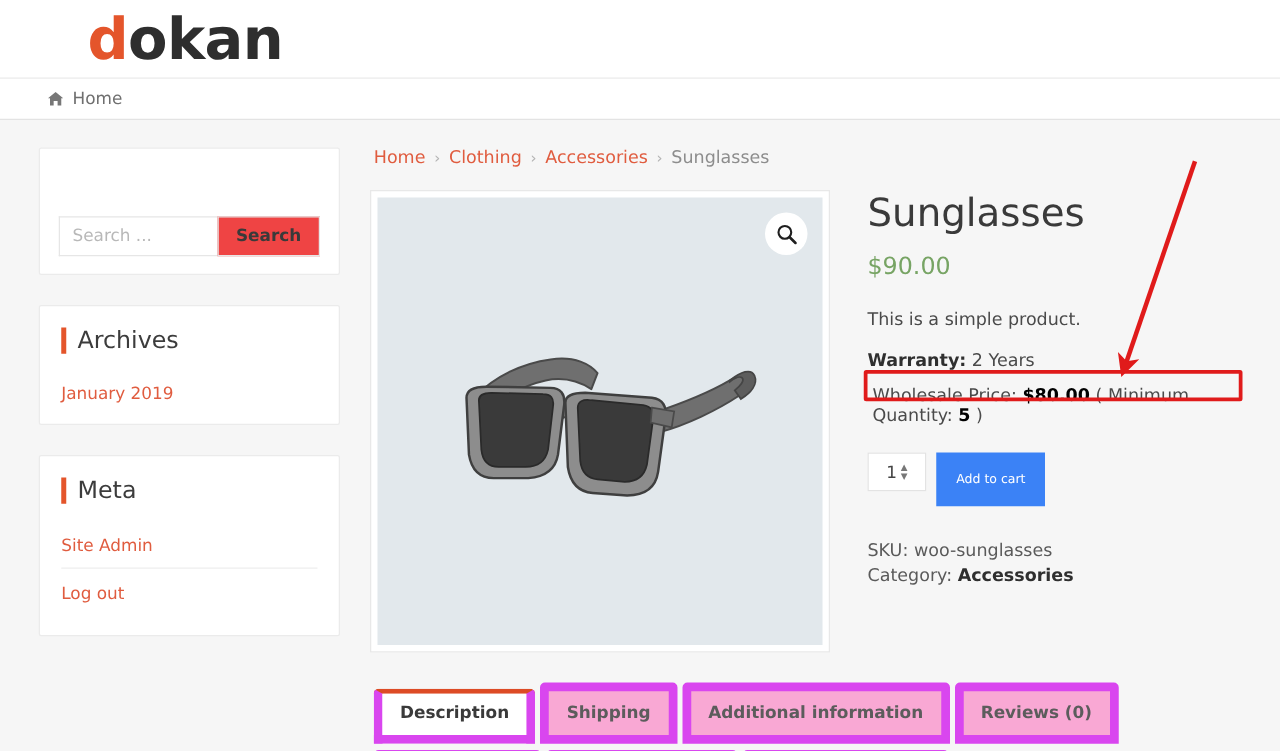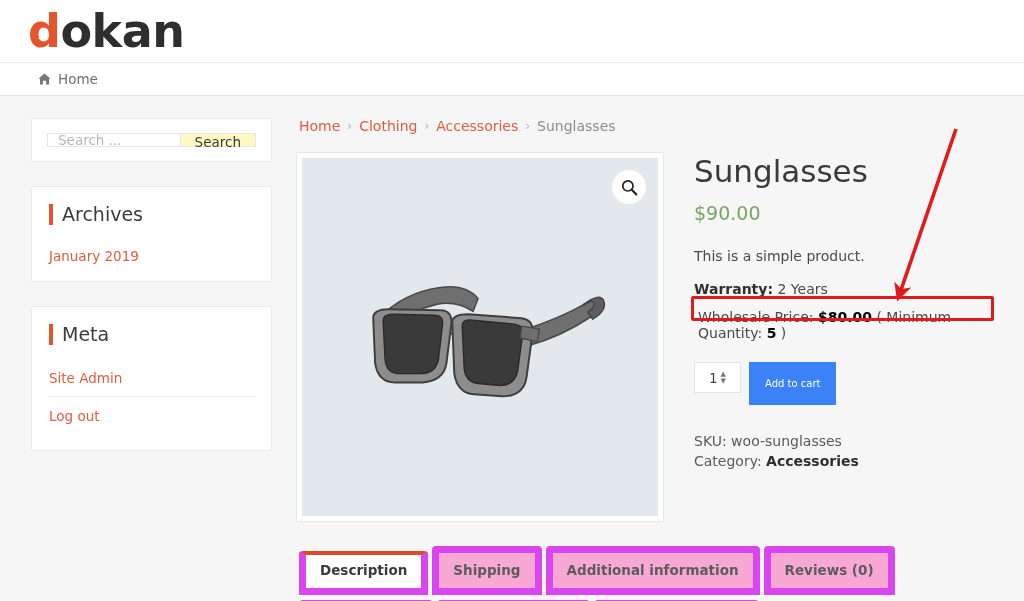--- a/index.html
+++ b/index.html
@@ -20,20 +20,21 @@
     display: flex;
     align-items: center;
   }
   .logo {
     font-size: 46px;
     font-weight: 700;
     letter-spacing: -0.5px;
     line-height: 1;
     color: #2e2e2e;
     user-select: none;
+    margin-left: 42px;
   }
   .logo .logo-d { color: #e4552b; }
 
   .nav-bar {
     background: #ffffff;
     height: 34px;
     border-top: 1px solid #ececec;
     border-bottom: 1px solid #e3e3e3;
     display: flex;
     align-items: center;
@@ -71,42 +72,43 @@
   .widget {
     background: #ffffff;
     border: 1px solid #ebebeb;
     border-radius: 2px;
     margin-bottom: 24px;
     padding: 16px 17px 16px 17px;
   }
   .widget.search-widget { padding: 14px 15px; }
   .search-row {
     display: flex;
-    height: 14px;
+    height: 32px;
     width: 100%;
+    margin-top: 40px;
   }
   .search-input {
     flex: 1;
     border: 1px solid #e6e6e6;
     border-right: none;
     background: #fff;
     font-size: 13.5px;
     color: #555;
     padding: 0 10px;
     font-family: inherit;
     outline: none;
     min-width: 0;
   }
   .search-input::placeholder { color: #b8b8b8; }
   .search-btn {
-    background: #fef9c3;
+    background: #ef4444;
     border: 1px solid #e6e6e6;
     color: #3a3a3a;
     font-size: 13.5px;
-    font-weight: 400;
+    font-weight: 700;
     padding: 0 14px;
     cursor: pointer;
     font-family: inherit;
   }
 
   .widget-title {
     display: flex;
     align-items: center;
     font-size: 19px;
     color: #3c3c3c;

